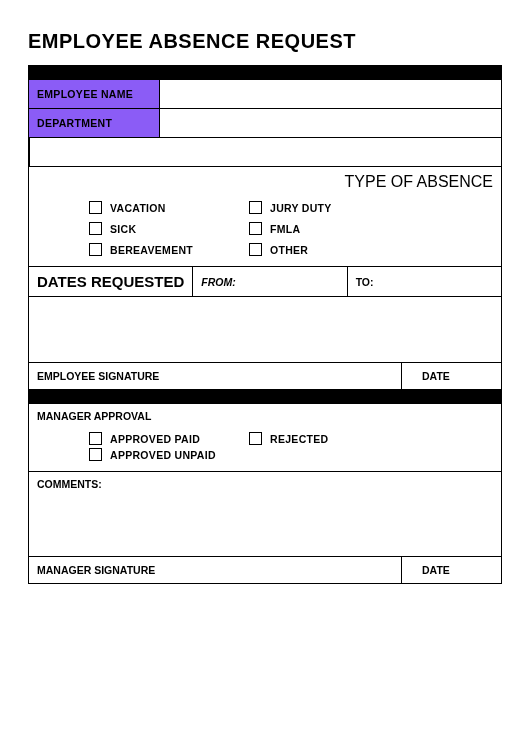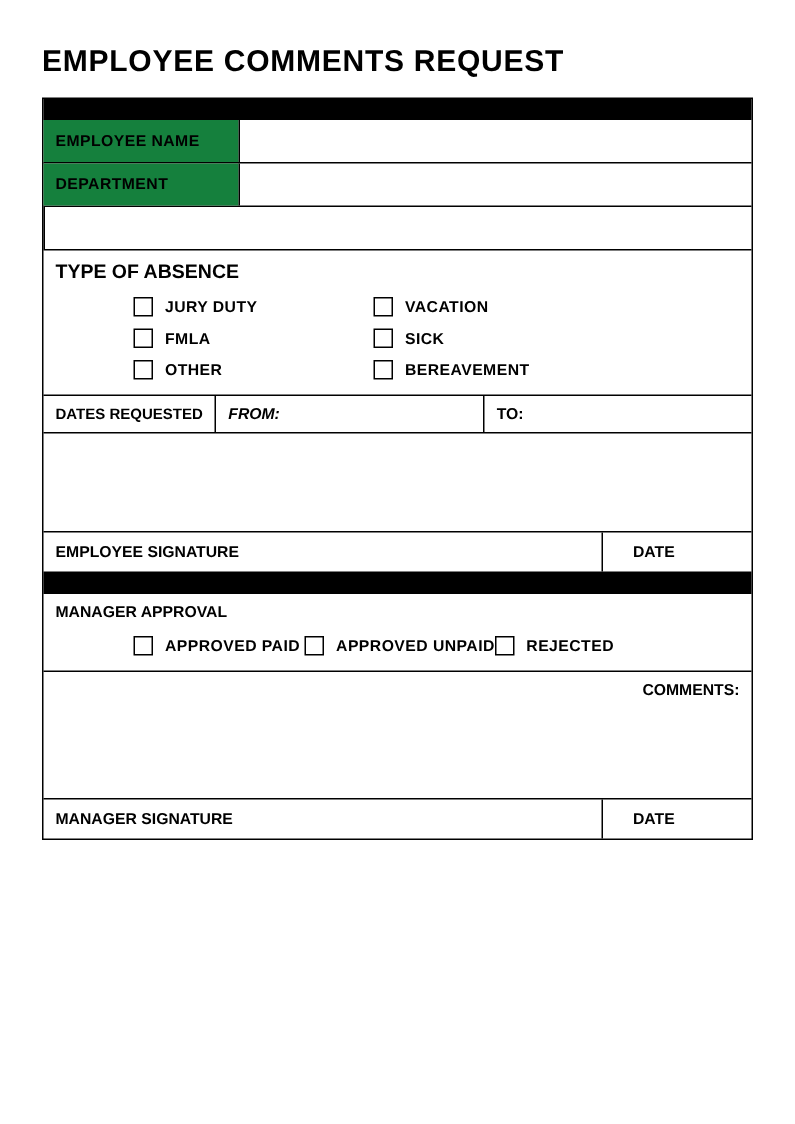--- a/index.html
+++ b/index.html
@@ -37,21 +37,21 @@
     .form-row {
       display: flex;
       border-bottom: 1.5px solid #000;
     }
 
     .form-row:last-child {
       border-bottom: none;
     }
 
     .label-cell {
-      background: #15803d;
+      background: #8b5cf6;
       font-weight: 800;
       font-size: 10.5px;
       letter-spacing: 0.3px;
       padding: 6px 8px;
       white-space: nowrap;
       color: #000;
       display: flex;
       align-items: center;
       min-width: 130px;
     }
@@ -61,24 +61,25 @@
       border-left: 1.5px solid #000;
       padding: 6px 8px;
       min-height: 28px;
     }
 
     .type-absence-section {
       border-bottom: 1.5px solid #000;
     }
 
     .type-absence-label {
-      font-weight: 700;
-      font-size: 13px;
-      padding: 6px 8px;
-      color: #000;
+      font-weight: 400;
+      font-size: 16px;
+      padding: 6px 8px;
+      color: #000;
+      text-align: right;
     }
 
     .checkbox-grid {
       display: flex;
       padding: 4px 8px 10px 60px;
       gap: 0;
     }
 
     .checkbox-col {
       display: flex;
@@ -109,21 +110,21 @@
       letter-spacing: 0.3px;
     }
 
     .dates-row {
       display: flex;
       border-bottom: 1.5px solid #000;
     }
 
     .dates-label {
       font-weight: 800;
-      font-size: 10px;
+      font-size: 15px;
       padding: 6px 8px;
       display: flex;
       align-items: center;
       white-space: nowrap;
       color: #000;
     }
 
     .dates-from {
       border-left: 1.5px solid #000;
       border-right: 1.5px solid #000;
@@ -202,29 +203,28 @@
     }
 
     .approval-checkboxes {
       display: flex;
       padding: 4px 8px 10px 60px;
       gap: 0;
     }
 
     .approval-col {
       display: flex;
-      flex-direction: row;
+      flex-direction: column;
       gap: 3px;
       min-width: 160px;
       text-align: center;
     }
 
     .comments-section {
       border-bottom: 1.5px solid #000;
-      text-align: right;
     }
 
     .comments-label {
       font-weight: 800;
       font-size: 10.5px;
       padding: 6px 8px;
       color: #000;
     }
 
     .comments-body {
@@ -232,21 +232,21 @@
       padding: 6px 8px;
     }
 
     .manager-sig-row {
       display: flex;
     }
   </style>
 </head>
 <body>
 
-<div class="page-title">EMPLOYEE COMMENTS REQUEST</div>
+<div class="page-title">EMPLOYEE ABSENCE REQUEST</div>
 
 <div class="form-container">
 
   <div class="black-header-row"></div>
 
   <div class="form-row">
     <div class="label-cell">EMPLOYEE NAME</div>
     <div class="value-cell"></div>
   </div>
 
@@ -258,43 +258,43 @@
   <div class="form-row">
     <div class="value-cell"></div>
   </div>
 
   <div class="type-absence-section">
     <div class="type-absence-label">TYPE OF ABSENCE</div>
     <div class="checkbox-grid">
       <div class="checkbox-col">
         <div class="checkbox-item">
           <span class="checkbox-box"></span>
-          <span class="checkbox-label">JURY DUTY</span>
-        </div>
-        <div class="checkbox-item">
-          <span class="checkbox-box"></span>
-          <span class="checkbox-label">FMLA</span>
-        </div>
-        <div class="checkbox-item">
-          <span class="checkbox-box"></span>
-          <span class="checkbox-label">OTHER</span>
+          <span class="checkbox-label">VACATION</span>
+        </div>
+        <div class="checkbox-item">
+          <span class="checkbox-box"></span>
+          <span class="checkbox-label">SICK</span>
+        </div>
+        <div class="checkbox-item">
+          <span class="checkbox-box"></span>
+          <span class="checkbox-label">BEREAVEMENT</span>
         </div>
       </div>
       <div class="checkbox-col">
         <div class="checkbox-item">
           <span class="checkbox-box"></span>
-          <span class="checkbox-label">VACATION</span>
-        </div>
-        <div class="checkbox-item">
-          <span class="checkbox-box"></span>
-          <span class="checkbox-label">SICK</span>
-        </div>
-        <div class="checkbox-item">
-          <span class="checkbox-box"></span>
-          <span class="checkbox-label">BEREAVEMENT</span>
+          <span class="checkbox-label">JURY DUTY</span>
+        </div>
+        <div class="checkbox-item">
+          <span class="checkbox-box"></span>
+          <span class="checkbox-label">FMLA</span>
+        </div>
+        <div class="checkbox-item">
+          <span class="checkbox-box"></span>
+          <span class="checkbox-label">OTHER</span>
         </div>
       </div>
     </div>
   </div>
 
   <div class="dates-row">
     <div class="dates-label">DATES REQUESTED</div>
     <div class="dates-from">FROM:</div>
     <div class="dates-to">TO:</div>
   </div>

